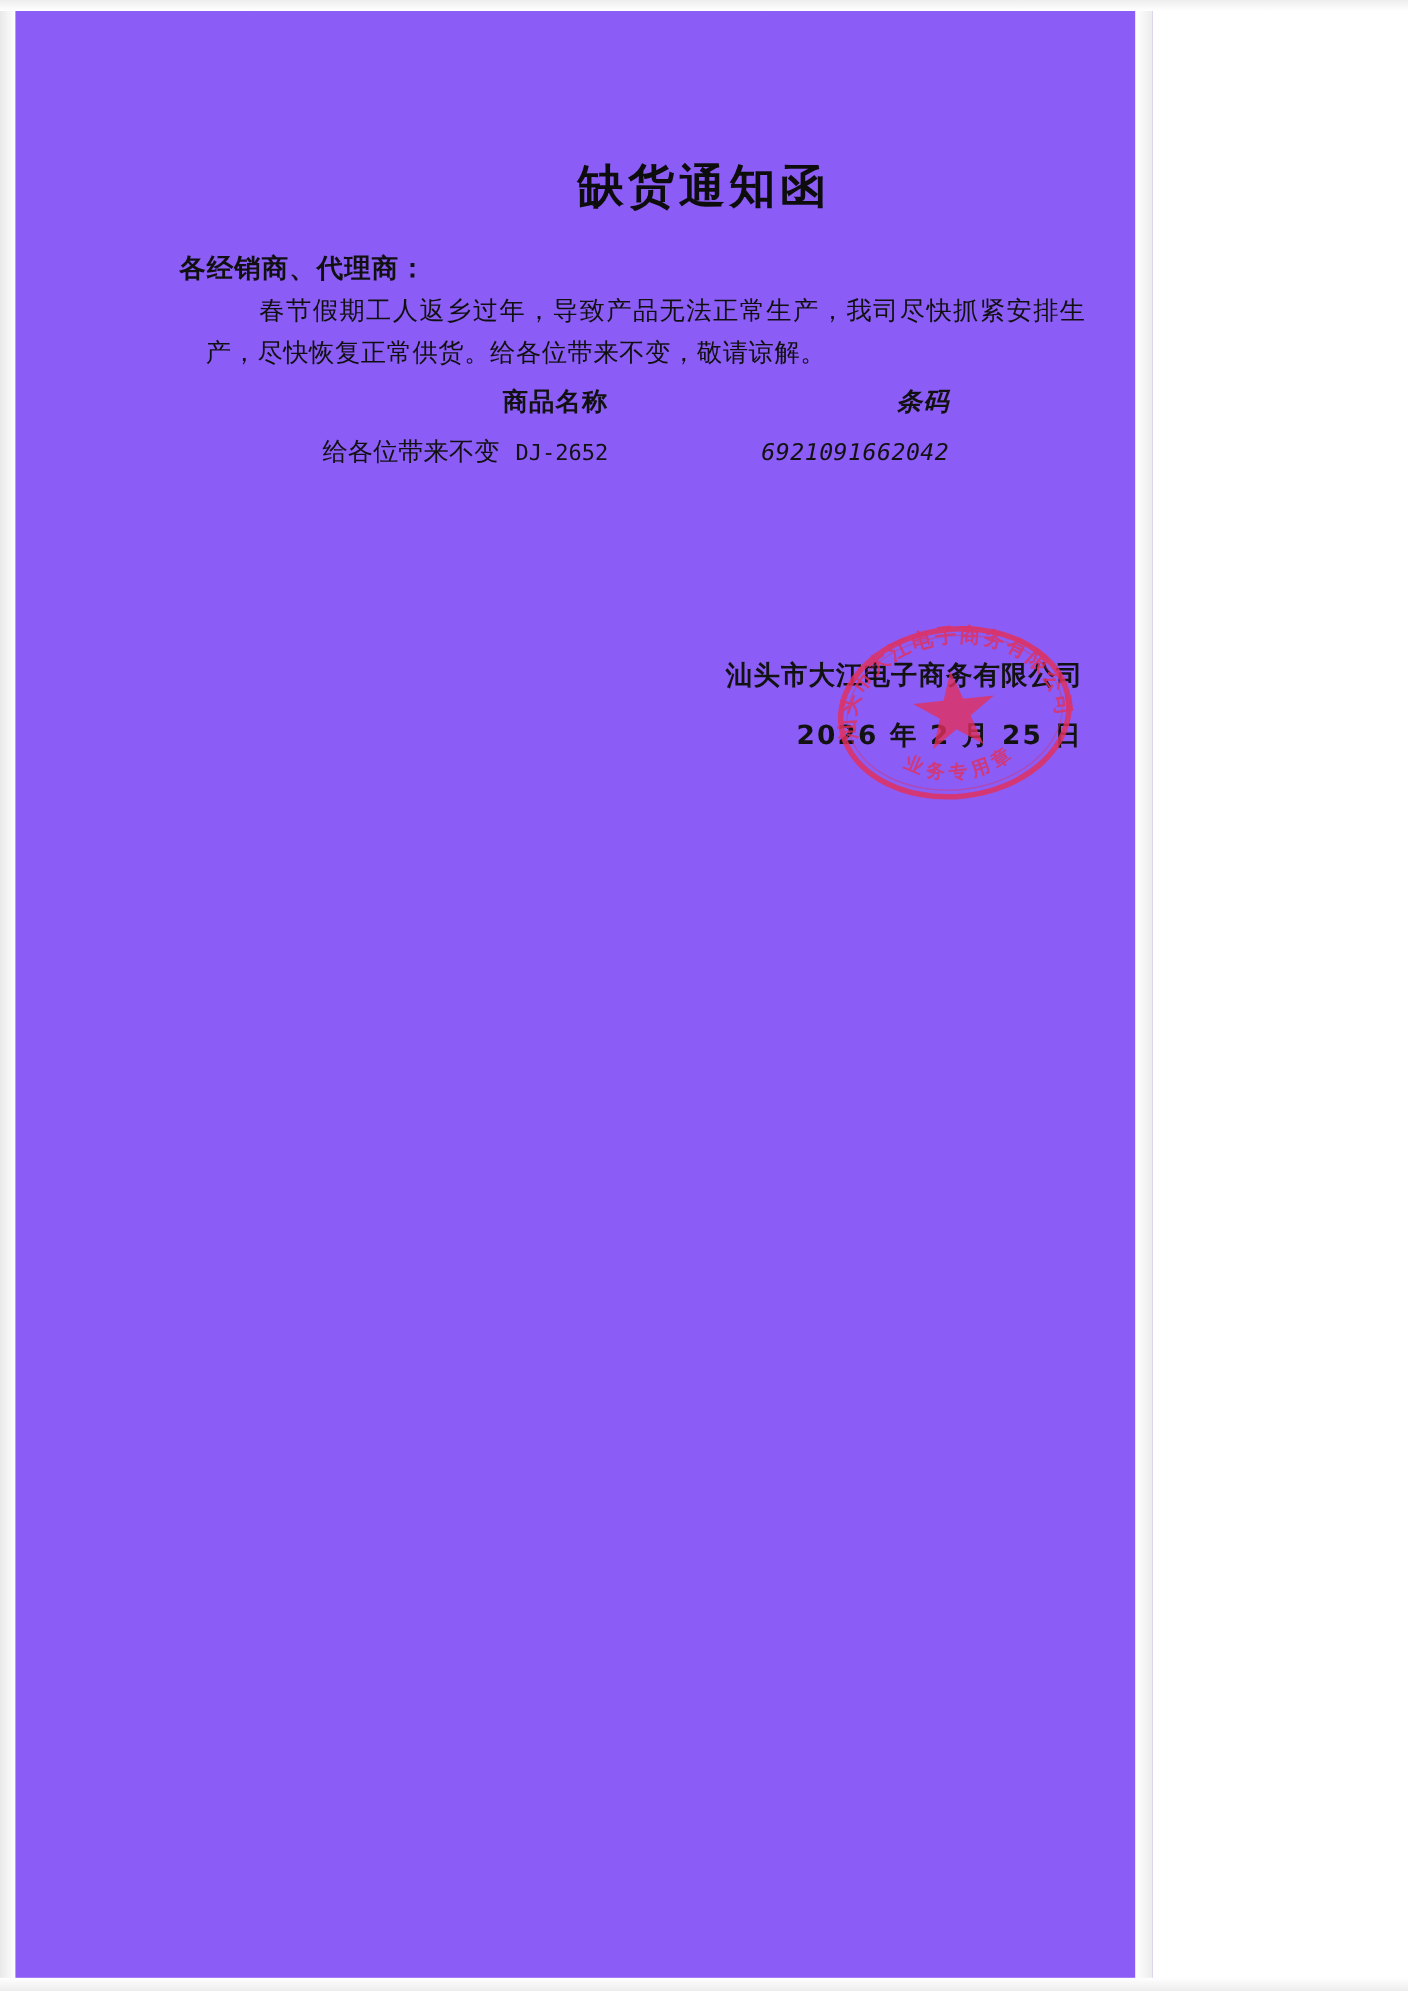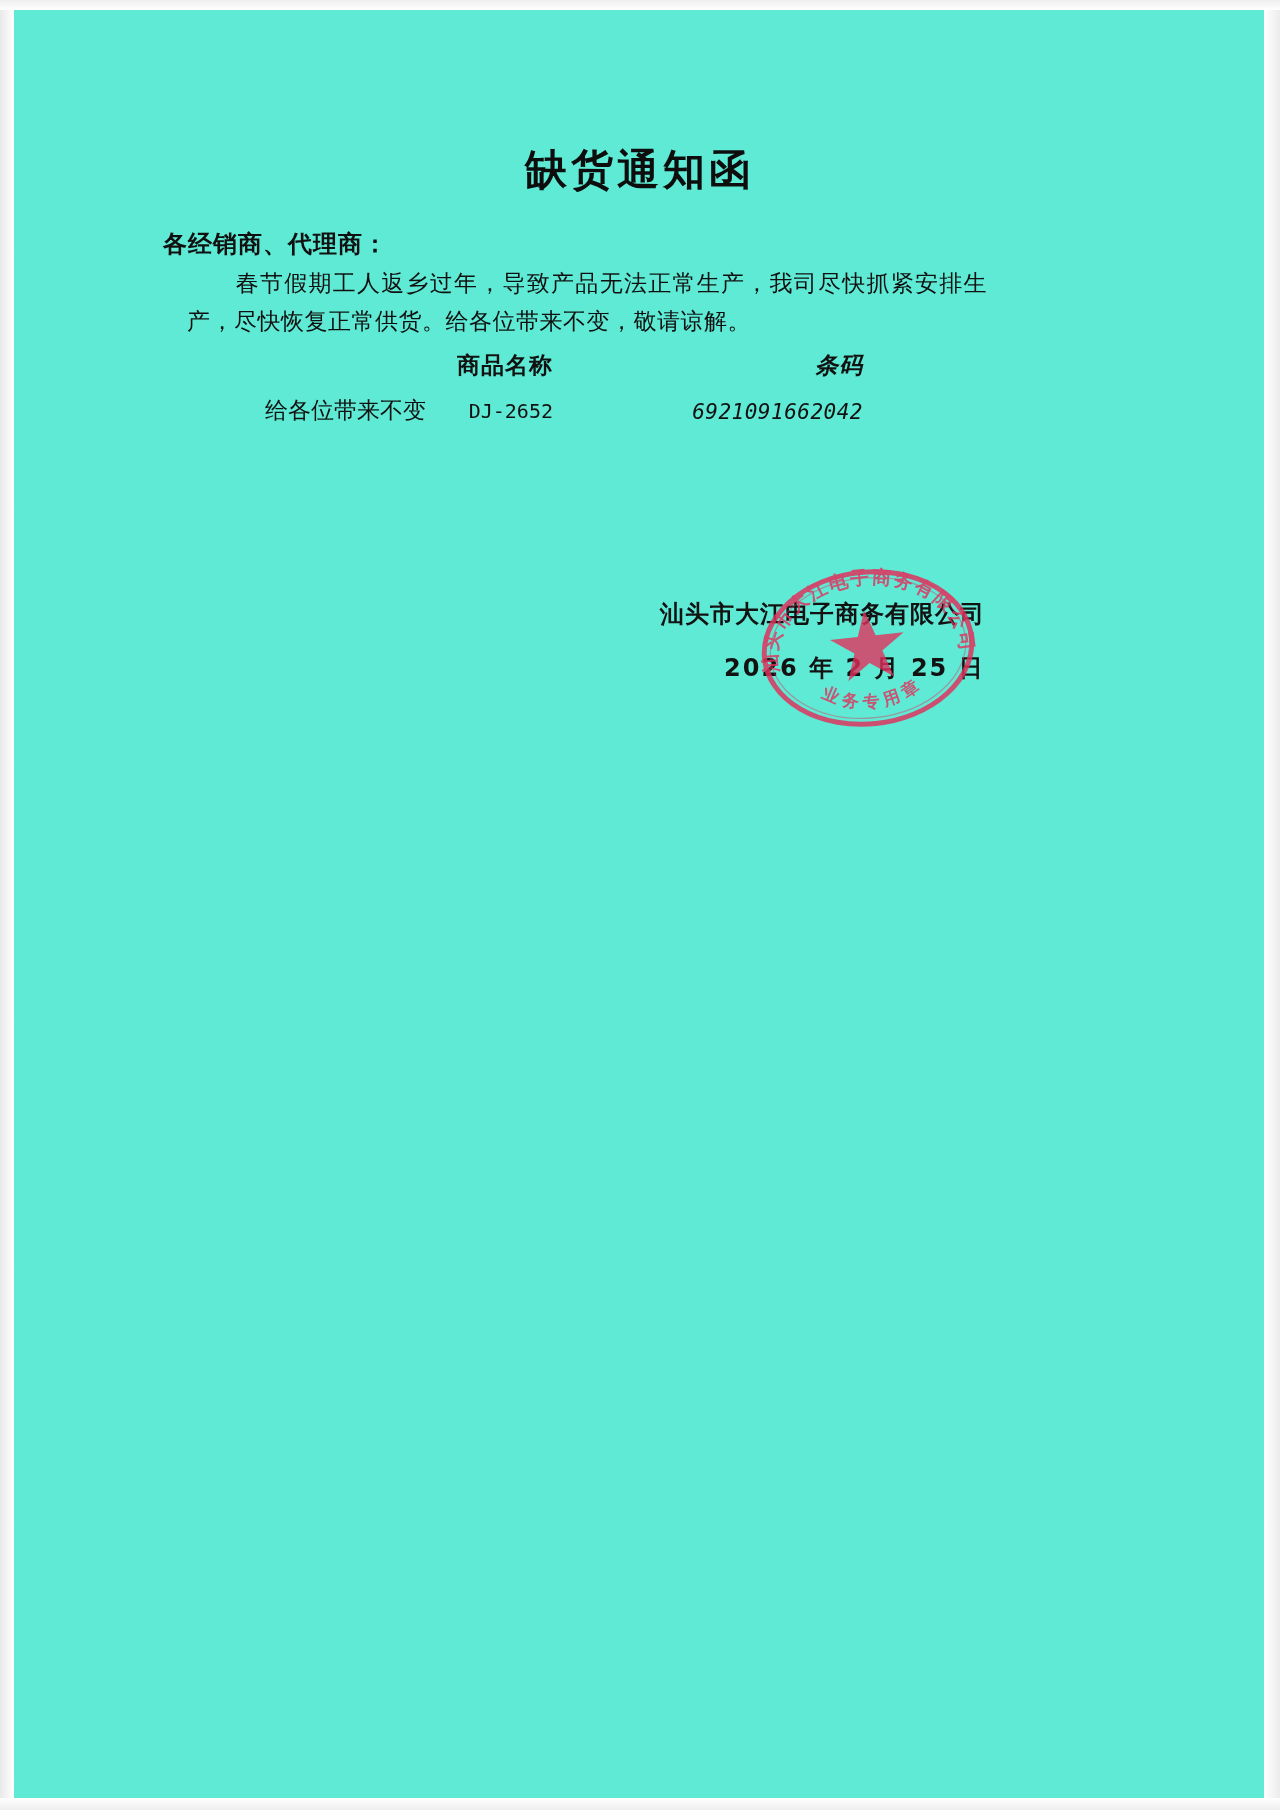--- a/index.html
+++ b/index.html
@@ -13,23 +13,23 @@
     position: relative;
     font-family: "Liberation Serif", "DejaVu Serif", serif;
     color: #111;
     overflow: hidden;
   }
 
   .page {
     position: absolute;
     left: 0;
     top: 0;
-    width: 1280px;
+    width: 1048px;
     height: 1810px;
-    background: #5eead4;
+    background: #8b5cf6;
   }
 
   
   .scan-edge-left {
     position: absolute;
     left: 0; top: 0;
     width: 14px; height: 1810px;
     background: linear-gradient(to right, #e9e9e9, #ffffff);
   }
   .scan-edge-right {
@@ -112,21 +112,21 @@
   }
   .table-block td {
     font-size: 23px;
     font-weight: 400;
     padding: 2px 0;
     font-family: "DejaVu Serif", "Liberation Serif", serif;
   }
   .col-name { width: 390px; text-align: right; }
   .col-code { width: 310px; text-align: right; font-style: italic; }
   .code-text { font-family: "DejaVu Sans Mono", "Liberation Mono", monospace; font-size: 21px; letter-spacing: 0.5px;}
-  .model-text { font-family: "DejaVu Sans Mono", "Liberation Mono", monospace; font-size: 20px; margin-left: 28px; }
+  .model-text { font-family: "DejaVu Sans Mono", "Liberation Mono", monospace; font-size: 20px; }
 
   .signature-block {
     position: absolute;
     left: 660px;
     top: 598px;
     width: 420px;
     text-align: left;
   }
   .company-name {
     font-size: 24px;

